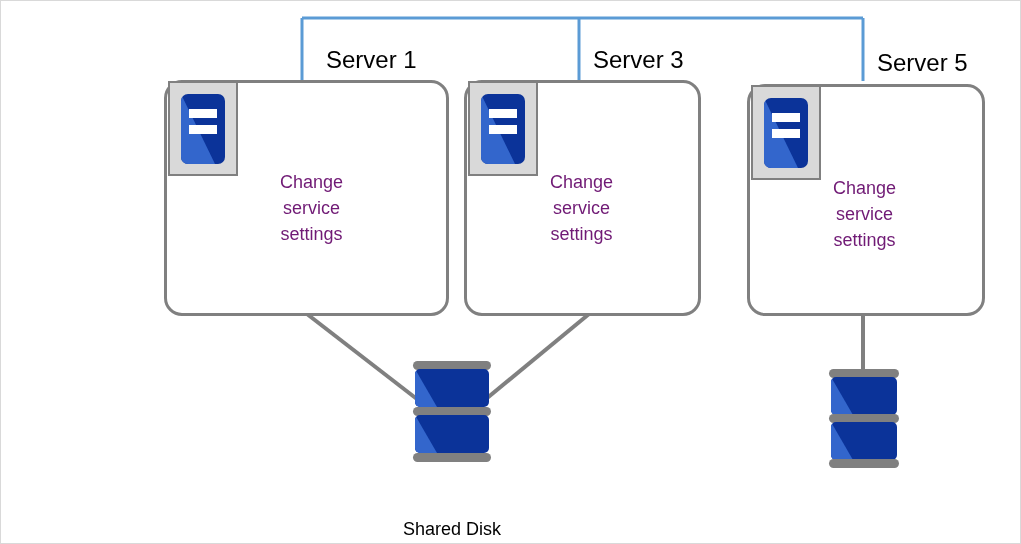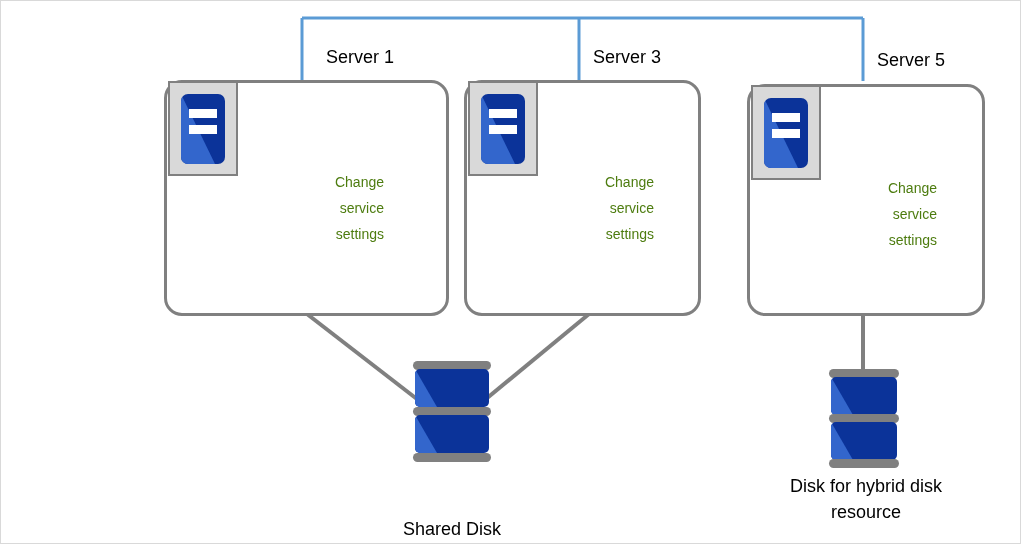--- a/index.html
+++ b/index.html
@@ -20,37 +20,37 @@
   svg.layer {
     position: absolute;
     left: 0;
     top: 0;
     width: 1021px;
     height: 544px;
     pointer-events: none;
   }
   .server-label {
     position: absolute;
-    font-size: 18px;
+    font-size: 24px;
     color: #000000;
     white-space: nowrap;
     line-height: 1;
   }
   .node-box {
     position: absolute;
     background: #ffffff;
     border: 3px solid #808080;
     border-radius: 18px;
     box-sizing: border-box;
   }
   .node-text {
     position: absolute;
-    font-size: 14px;
-    color: #4d7c0f;
-    text-align: right;
+    font-size: 18px;
+    color: #701a75;
+    text-align: center;
     line-height: 26px;
     white-space: pre-line;
   }
   .srv-icon {
     position: absolute;
     background: #d9d9d9;
     border: 2px solid #808080;
     box-sizing: border-box;
     display: flex;
     align-items: center;
@@ -196,16 +196,14 @@
     <div class="cap" style="top:0px;"></div>
     <div class="body" style="top:8px;">
       <div class="hl"></div>
     </div>
     <div class="cap" style="top:45px;"></div>
     <div class="body" style="top:53px;">
       <div class="hl"></div>
     </div>
     <div class="cap" style="top:90px;"></div>
   </div>
-  <div class="caption" style="left:750px; top:472px; width:230px;">Disk for hybrid disk
-resource</div>
 
 </div>
 
 </body></html>

